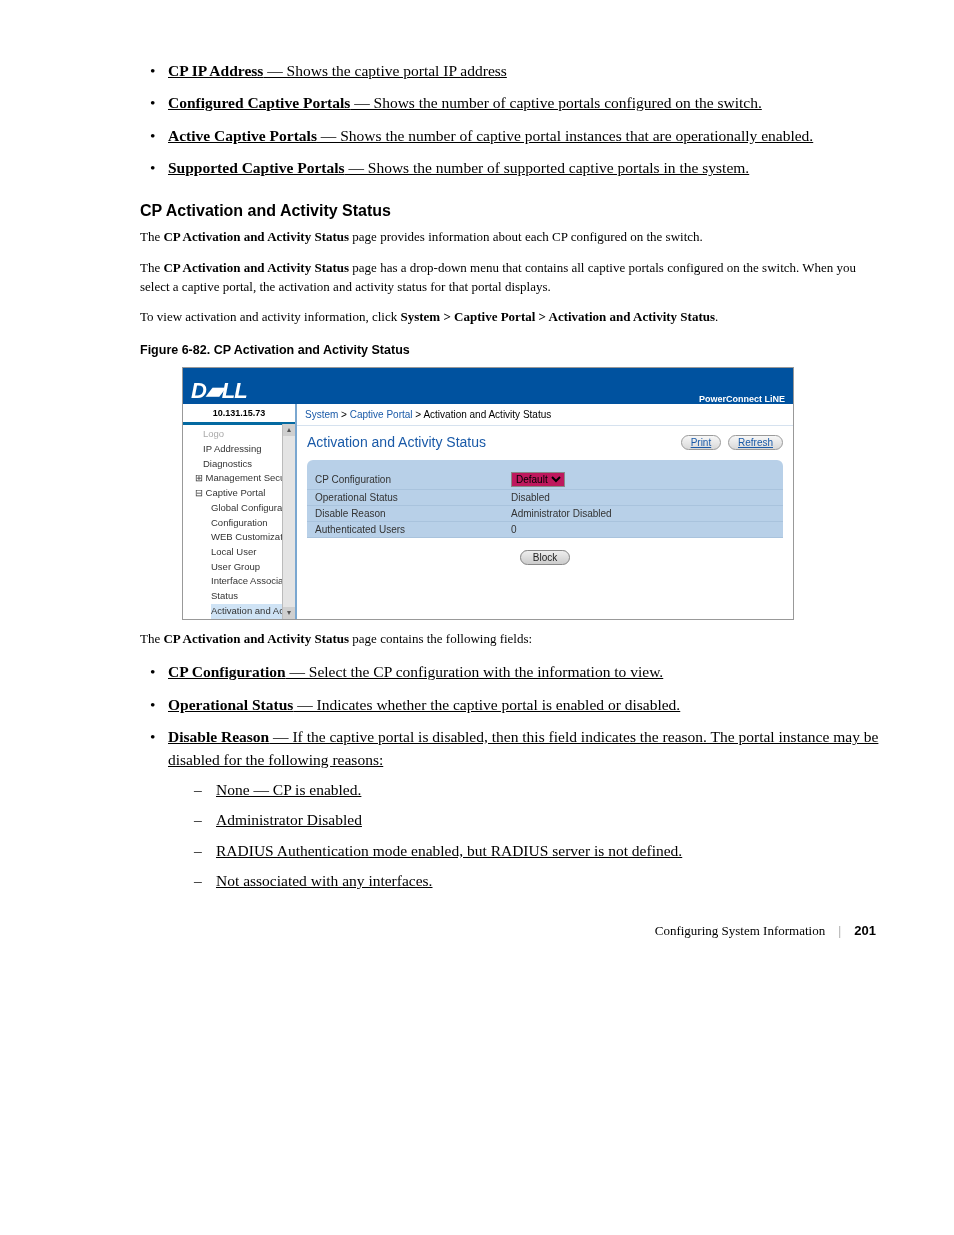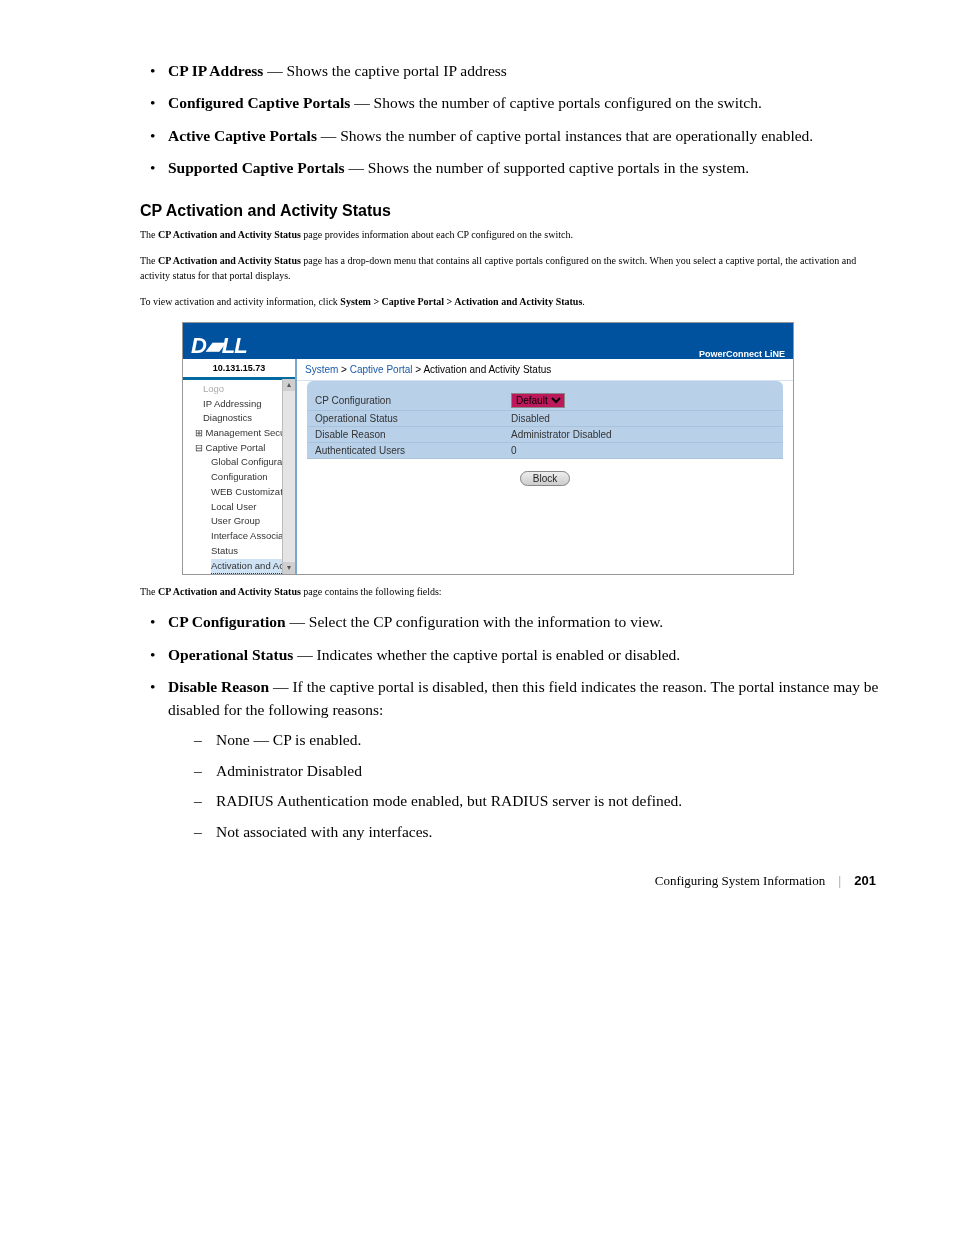--- a/index.html
+++ b/index.html
@@ -17,20 +17,21 @@
   ul.bullets {
     margin: 0 0 18px 0;
     padding-left: 28px;
     list-style: none;
   }
   ul.bullets > li {
     margin: 0 5px 10px 0;
     font-size: 15.5px;
     line-height: 1.45;
     position: relative;
+    text-decoration: underline;
   }
   ul.bullets > li::before {
     content: "•";
     position: absolute;
     left: -18px;
     top: 0;
   }
   ul.dashes {
     list-style: none;
     padding-left: 48px;
@@ -49,21 +50,21 @@
     top: 0;
   }
   .b { font-weight: bold; }
   h3.sec {
     font-family: Arial, Helvetica, sans-serif;
     font-weight: bold;
     font-size: 16px;
     margin: 22px 0 8px 0;
   }
   p.body {
-    font-size: 10px;
+    font-size: 13px;
     line-height: 1.45;
     margin: 0 0 12px 0;
   }
   .figcap {
     font-family: Arial, Helvetica, sans-serif;
     font-weight: bold;
     font-size: 12.5px;
     margin: 16px 0 10px 0;
   }
 
@@ -237,20 +238,21 @@
   <p class="body">
     <span>The </span><span class="b">CP Activation and Activity Status</span><span> page provides information about each CP configured on the switch.</span>
   </p>
   <p class="body">
     <span>The </span><span class="b">CP Activation and Activity Status</span><span> page has a drop-down menu that contains all captive portals configured on the switch. When you select a captive portal, the activation and activity status for that portal displays.</span>
   </p>
   <p class="body">
     <span>To view activation and activity information, click </span><span class="b">System &gt; Captive Portal &gt; Activation and Activity Status</span><span>.</span>
   </p>
 
+  <div class="figcap">Figure 6-82.    CP Activation and Activity Status</div>
 
   <div class="shot">
     <div class="banner">
       <span class="logo">D▰LL</span>
       <span class="brandtxt">PowerConnect LiNE</span>
     </div>
     <div class="cols">
       <div class="nav">
         <div class="ip">10.131.15.73</div>
         <div class="tree">
@@ -269,20 +271,27 @@
           <div class="lvl3"><span class="sel">Activation and Ac</span></div>
         </div>
         <div class="sbar">
           <div class="up">▴</div>
           <div class="dn">▾</div>
         </div>
       </div>
       <div class="main">
         <div class="crumb">
           <span class="lnk">System</span><span> &gt; </span><span class="lnk">Captive Portal</span><span> &gt; Activation and Activity Status</span>
+        </div>
+        <div class="titlebar">
+          <span class="ttl">Activation and Activity Status</span>
+          <span>
+            <span class="btn">Print</span>
+            <span class="btn">Refresh</span>
+          </span>
         </div>
         <div class="panel">
           <table class="kv">
             <tbody>
                 <tr>
               <td>CP Configuration</td>
               <td>
                 <select class="mini">
                   <option>Default</option>
                 </select>

